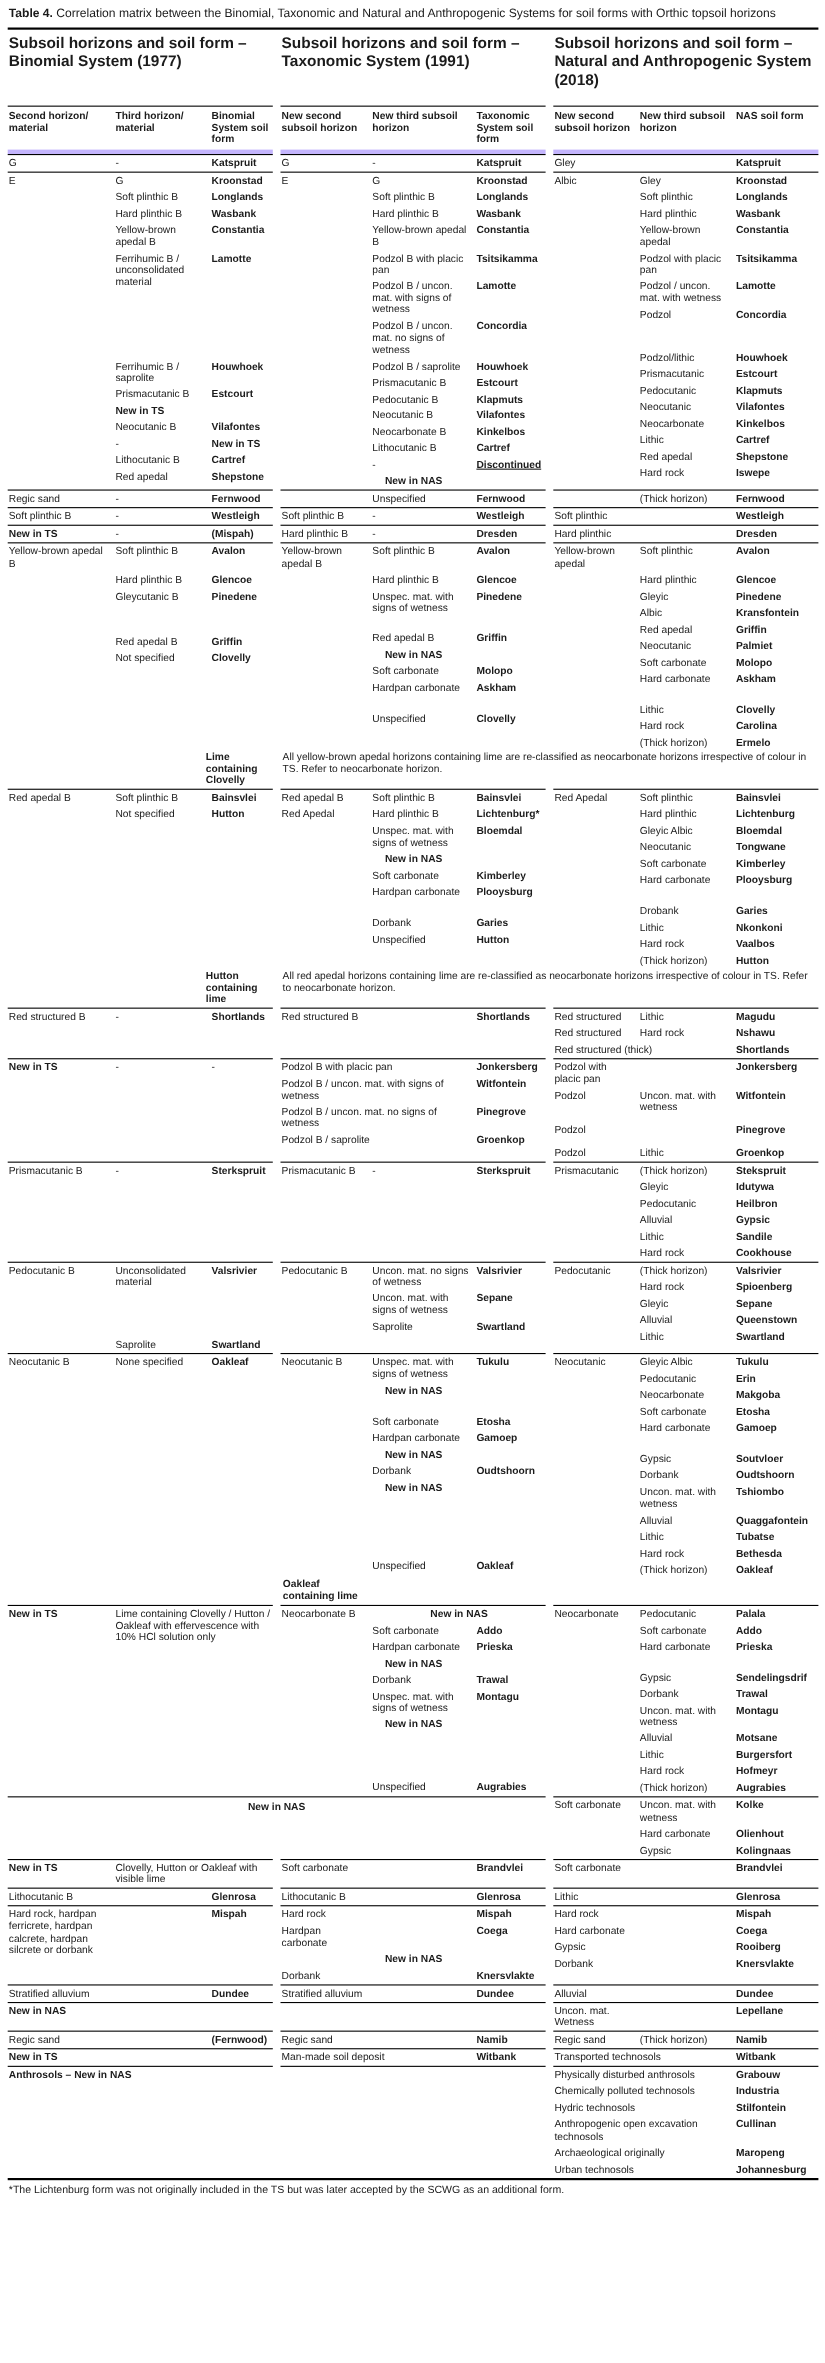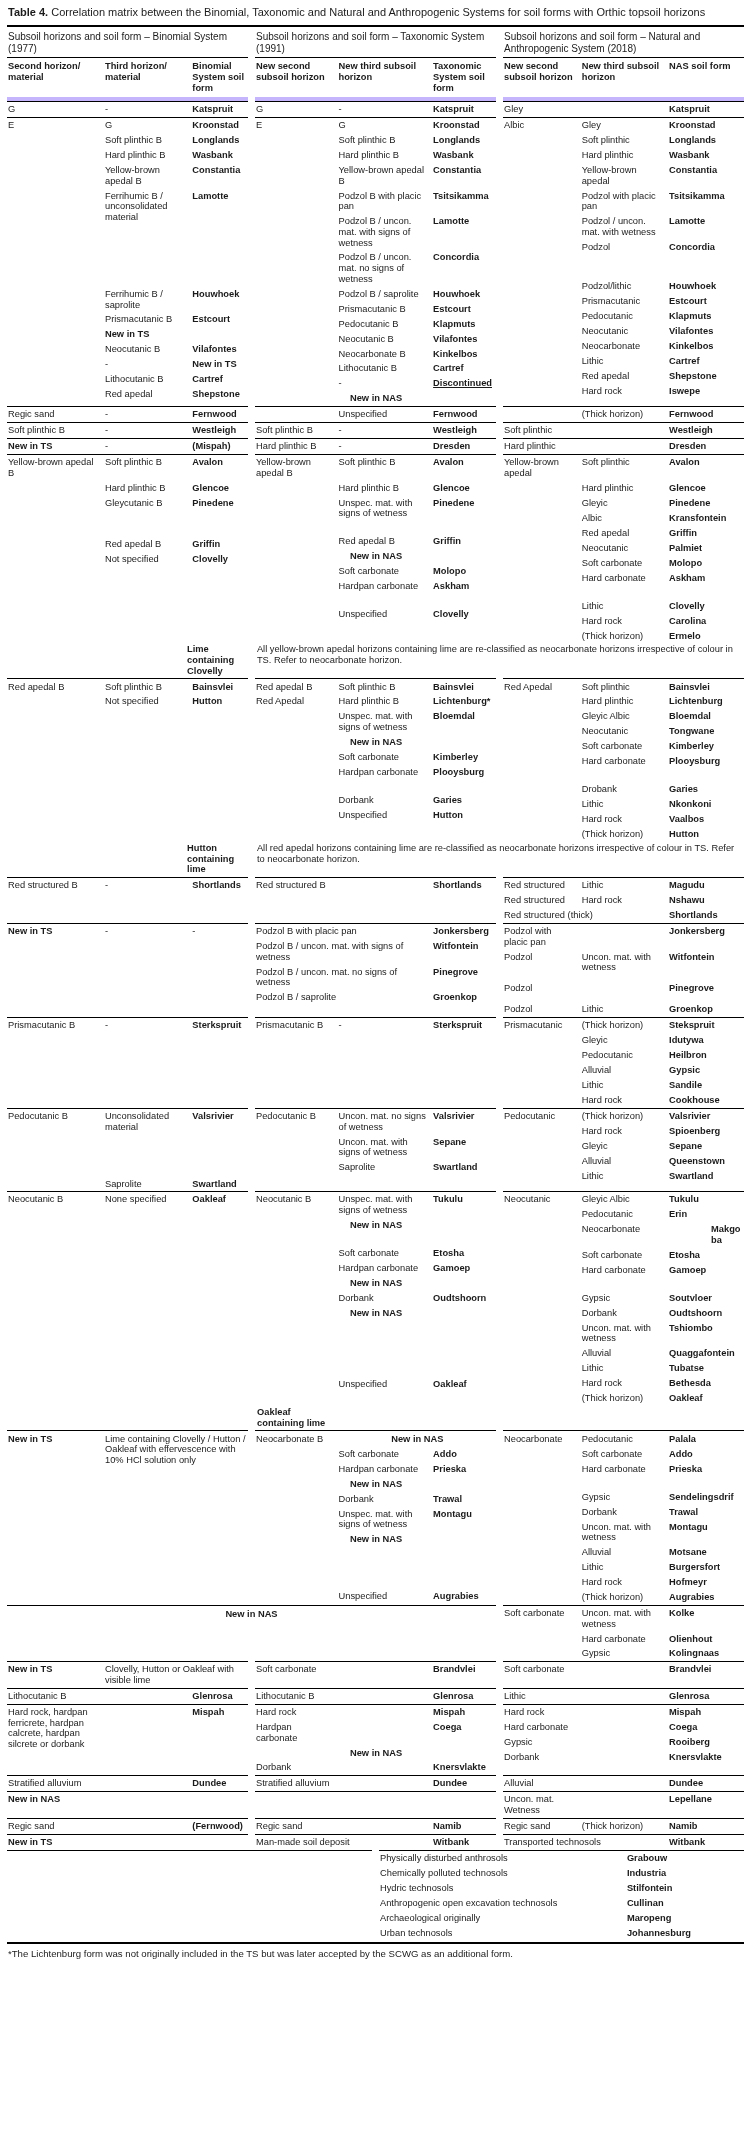--- a/index.html
+++ b/index.html
@@ -2,21 +2,21 @@
 <html><head>
 <meta charset="utf-8">
 <style>
   html,body{margin:0;padding:0;background:#fff;color:#1b1b1b;
     font-family:"Liberation Sans","DejaVu Sans",sans-serif;}
   .page{width:750px;box-sizing:border-box;padding:3px 6px 4px 7px;}
   .title{font-size:11px;line-height:1.25;padding:3px 0 5px 1px;border-bottom:2.5px solid #000;}
   .bd{font-weight:bold;}
   .grow{display:flex;gap:7px;align-items:stretch;}
   .grp{flex:1 1 0;min-width:0;}
-  .ghead .grp{font-weight:normal;font-size:10px;line-height:1.18;padding:4px 0 3px 1px;
+  .ghead .grp{font-weight:bold;font-size:14px;line-height:1.18;padding:4px 0 16px 1px;
     border-bottom:1.5px solid #000;}
   .chead .grp{border-bottom:4px solid #c4b5fd;}
   .grid{display:grid;column-gap:3px;}
   .g0{grid-template-columns:39% 35% 24%;}
   .g1{grid-template-columns:33% 38% 27%;}
   .g2{grid-template-columns:31% 35% 32%;}
   .cell{font-size:9.3px;line-height:1.14;padding:2.2px 1px 2.2px 1px;min-width:0;
     overflow-wrap:break-word;}
   .chead .cell{font-weight:bold;padding:3px 1px 4px 1px;}
   .ctr{text-align:center;}
@@ -788,21 +788,21 @@
               <div class="cell" style="grid-column: 1 / span 1;">Neocutanic</div>
               <div class="cell" style="grid-column: 2 / span 1;">Gleyic Albic</div>
               <div class="cell bd" style="grid-column: 3 / span 1;">Tukulu</div>
             </div>
             <div class="grid g2">
               <div class="cell" style="grid-column: 2 / span 1;">Pedocutanic</div>
               <div class="cell bd" style="grid-column: 3 / span 1;">Erin</div>
             </div>
             <div class="grid g2">
               <div class="cell" style="grid-column: 2 / span 1;">Neocarbonate</div>
-              <div class="cell bd" style="grid-column: 3 / span 1; margin-left: 42px;">Makgoba</div>
+              <div class="cell bd" style="grid-column: 3 / span 1;">Makgoba</div>
             </div>
             <div class="grid g2">
               <div class="cell" style="grid-column: 2 / span 1;">Soft carbonate</div>
               <div class="cell bd" style="grid-column: 3 / span 1;">Etosha</div>
             </div>
             <div class="grid g2">
               <div class="cell" style="grid-column: 2 / span 1;">Hard carbonate</div>
               <div class="cell bd" style="grid-column: 3 / span 1;">Gamoep</div>
             </div>
             <div class="spacer" style="height: 13px;"></div>
@@ -1116,20 +1116,25 @@
           <div class="grp">
             <div class="grid g2">
               <div class="cell" style="grid-column: 1 / span 2;">Transported technosols</div>
               <div class="cell bd" style="grid-column: 3 / span 1;">Witbank</div>
             </div>
           </div>
         </div>
       </div>
       <div class="block">
         <div class="grow">
+          <div class="grp">
+            <div class="grid g0">
+              <div class="cell bd" style="grid-column: 1 / span 3;">Anthrosols – New in NAS</div>
+            </div>
+          </div>
           <div class="grp"></div>
           <div class="grp">
             <div class="grid g2">
               <div class="cell" style="grid-column: 1 / span 2;">Physically disturbed anthrosols</div>
               <div class="cell bd" style="grid-column: 3 / span 1;">Grabouw</div>
             </div>
             <div class="grid g2">
               <div class="cell" style="grid-column: 1 / span 2;">Chemically polluted technosols</div>
               <div class="cell bd" style="grid-column: 3 / span 1;">Industria</div>
             </div>

